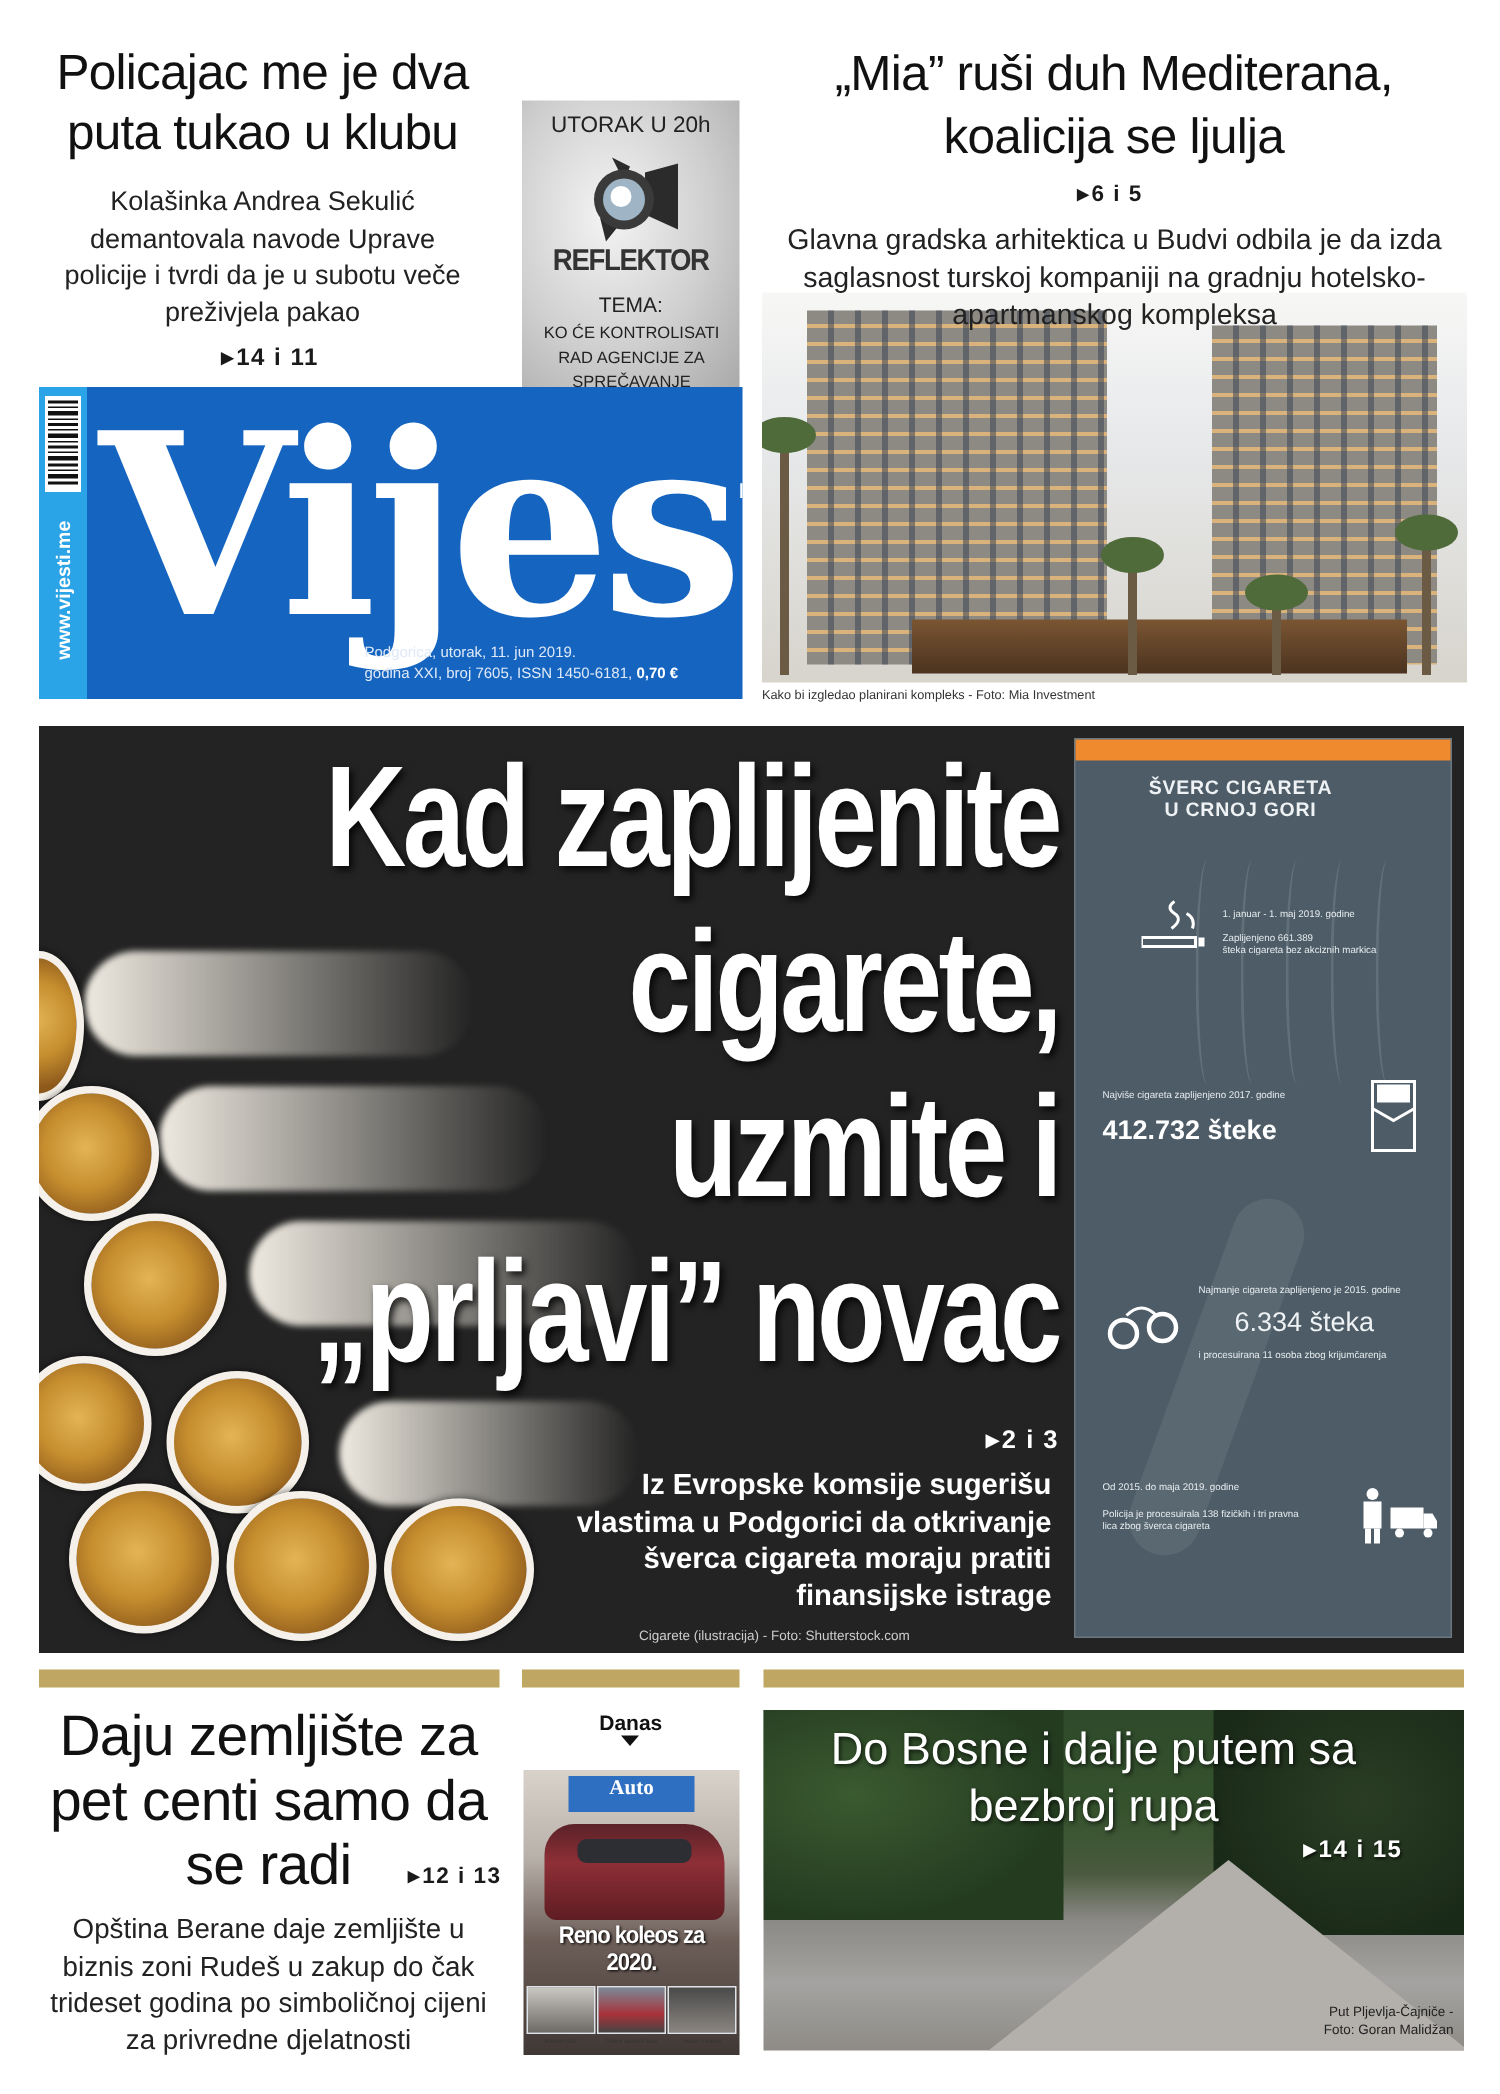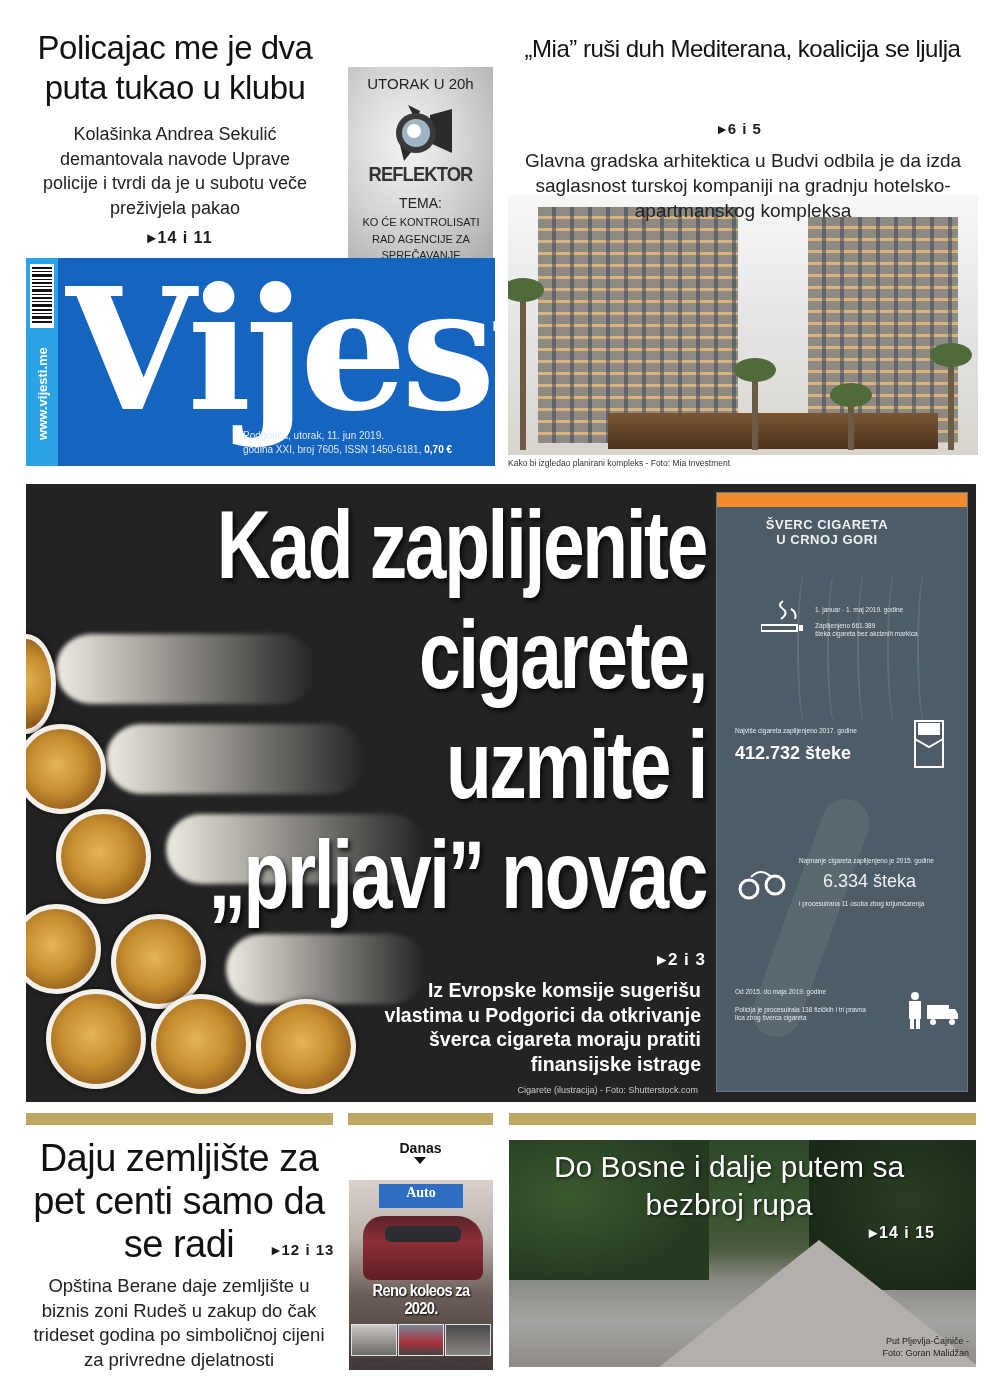--- a/index.html
+++ b/index.html
@@ -28,21 +28,21 @@
   #mast-side { left: 0; top: 0; width: 32px; height: 208px; background: #2aa4e6; }
   #mast-barcode { left: 4px; top: 6px; width: 24px; height: 64px; background: #fff; }
   #mast-url { left: -48px; top: 128px; width: 128px; transform: rotate(-90deg); color: #fff; font-weight: bold; font-size: 13px; text-align: center; }
   #mast-tagline { left: 190px; top: 16px; width: 270px; color: #fff; font-style: italic; font-weight: 900; font-size: 21px; letter-spacing: 0.5px; text-align: right; }
   #mast-logo { left: 40px; top: -8px; width: 430px; color: #fff; font-family: "DejaVu Serif", "Liberation Serif", serif; font-weight: bold; font-size: 168px; line-height: 200px; letter-spacing: -6px; }
   #mast-date { left: 217px; top: 172px; color: #dfe9f7; font-size: 10px; }
   #mast-issue { left: 217px; top: 186px; color: #dfe9f7; font-size: 10px; }
   #mast-issue b { color: #fff; }
 
   
-  #story2-title { left: 505px; top: 28px; width: 475px; font-size: 24px; line-height: 42px; text-align: center; color: #111; letter-spacing: -0.5px; }
+  #story2-title { left: 505px; top: 28px; width: 475px; font-size: 33px; line-height: 42px; text-align: center; color: #111; letter-spacing: -0.5px; }
   #story2-ref { left: 700px; top: 120px; width: 80px; font-size: 15px; text-align: center; }
   #story2-deck { left: 508px; top: 148px; width: 470px; font-size: 19px; line-height: 25px; text-align: center; color: #222; z-index: 2; }
   #story2-photo { left: 508px; top: 195px; width: 470px; height: 260px; overflow: hidden;
     background: linear-gradient(to bottom, #f7f7f5 0%, #e8eaec 35%, #d7d4cc 100%); }
   .tower { position: absolute; background: repeating-linear-gradient(to bottom, #8d8a84 0px, #8d8a84 9px, #d9b27c 9px, #d9b27c 12px); }
   .tower .win { position: absolute; background: repeating-linear-gradient(to right, transparent 0px, transparent 14px, rgba(60,70,85,0.55) 14px, rgba(60,70,85,0.55) 18px); inset: 0; }
   #tower-a { left: 30px; top: 12px; width: 200px; height: 236px; }
   #tower-b { left: 300px; top: 22px; width: 150px; height: 226px; }
   #podium { left: 100px; top: 218px; width: 330px; height: 36px; background: linear-gradient(to bottom, #7a5532, #4b3320); }
   .palm { position: absolute; width: 6px; background: #6b5a44; }
@@ -52,21 +52,21 @@
   
   #lead { left: 26px; top: 484px; width: 950px; height: 618px; background: #232323; overflow: hidden; }
   #lead-photo { left: 0; top: 130px; width: 370px; height: 488px; }
   .cig { position: absolute; border-radius: 50%; border: 5px solid #f5f1ea;
     background: radial-gradient(circle at 45% 45%, #e3b455 0%, #c58d2e 45%, #8e5a1c 80%); box-shadow: 0 0 6px rgba(0,0,0,0.6); }
   .cig-body { position: absolute; background: linear-gradient(to right, rgba(250,245,235,0.95), rgba(250,245,235,0.0)); border-radius: 40px; filter: blur(2px); }
   #lead-headline { left: 20px; top: 6px; width: 660px; color: #fff; font-weight: bold; font-size: 96px; line-height: 110px; letter-spacing: -3px; text-align: right;
     transform: scaleX(0.78); transform-origin: right top; text-shadow: 3px 3px 6px rgba(0,0,0,0.8); white-space: nowrap; }
   #lead-ref { left: 600px; top: 465px; width: 80px; color: #fff; font-size: 17px; text-align: right; }
   #lead-deck { left: 330px; top: 494px; width: 345px; color: #fff; font-weight: bold; font-size: 19.5px; line-height: 24.5px; text-align: right; }
-  #lead-caption { left: 400px; top: 601px; width: 272px; color: #ccc; font-size: 9px; text-align: right; }
+  #lead-caption { left: 400px; top: 601px; width: 272px; color: #ccc; font-size: 9px; text-align: left; }
 
   
   #info { left: 690px; top: 8px; width: 252px; height: 600px; background: #4d5c66; border: 1px solid #6b7780; }
   #info-bar { left: 0; top: 0; width: 250px; height: 14px; background: #ef8a2e; }
   #info-title { left: 0; top: 24px; width: 220px; color: #eef2f4; font-weight: bold; font-size: 13px; line-height: 15px; text-align: center; letter-spacing: 0.5px; }
   .info-small { position: absolute; color: #e6ecef; font-size: 6.5px; line-height: 9px; }
   .info-big { position: absolute; color: #fff; font-weight: bold; font-size: 18px; }
   .info-mid { position: absolute; color: #eef2f4; font-size: 18px; }
   .info-icon { position: absolute; }
   #info-swoosh { left: 70px; top: 300px; width: 48px; height: 250px; border-radius: 24px; background: rgba(255,255,255,0.08); transform: rotate(20deg); }

